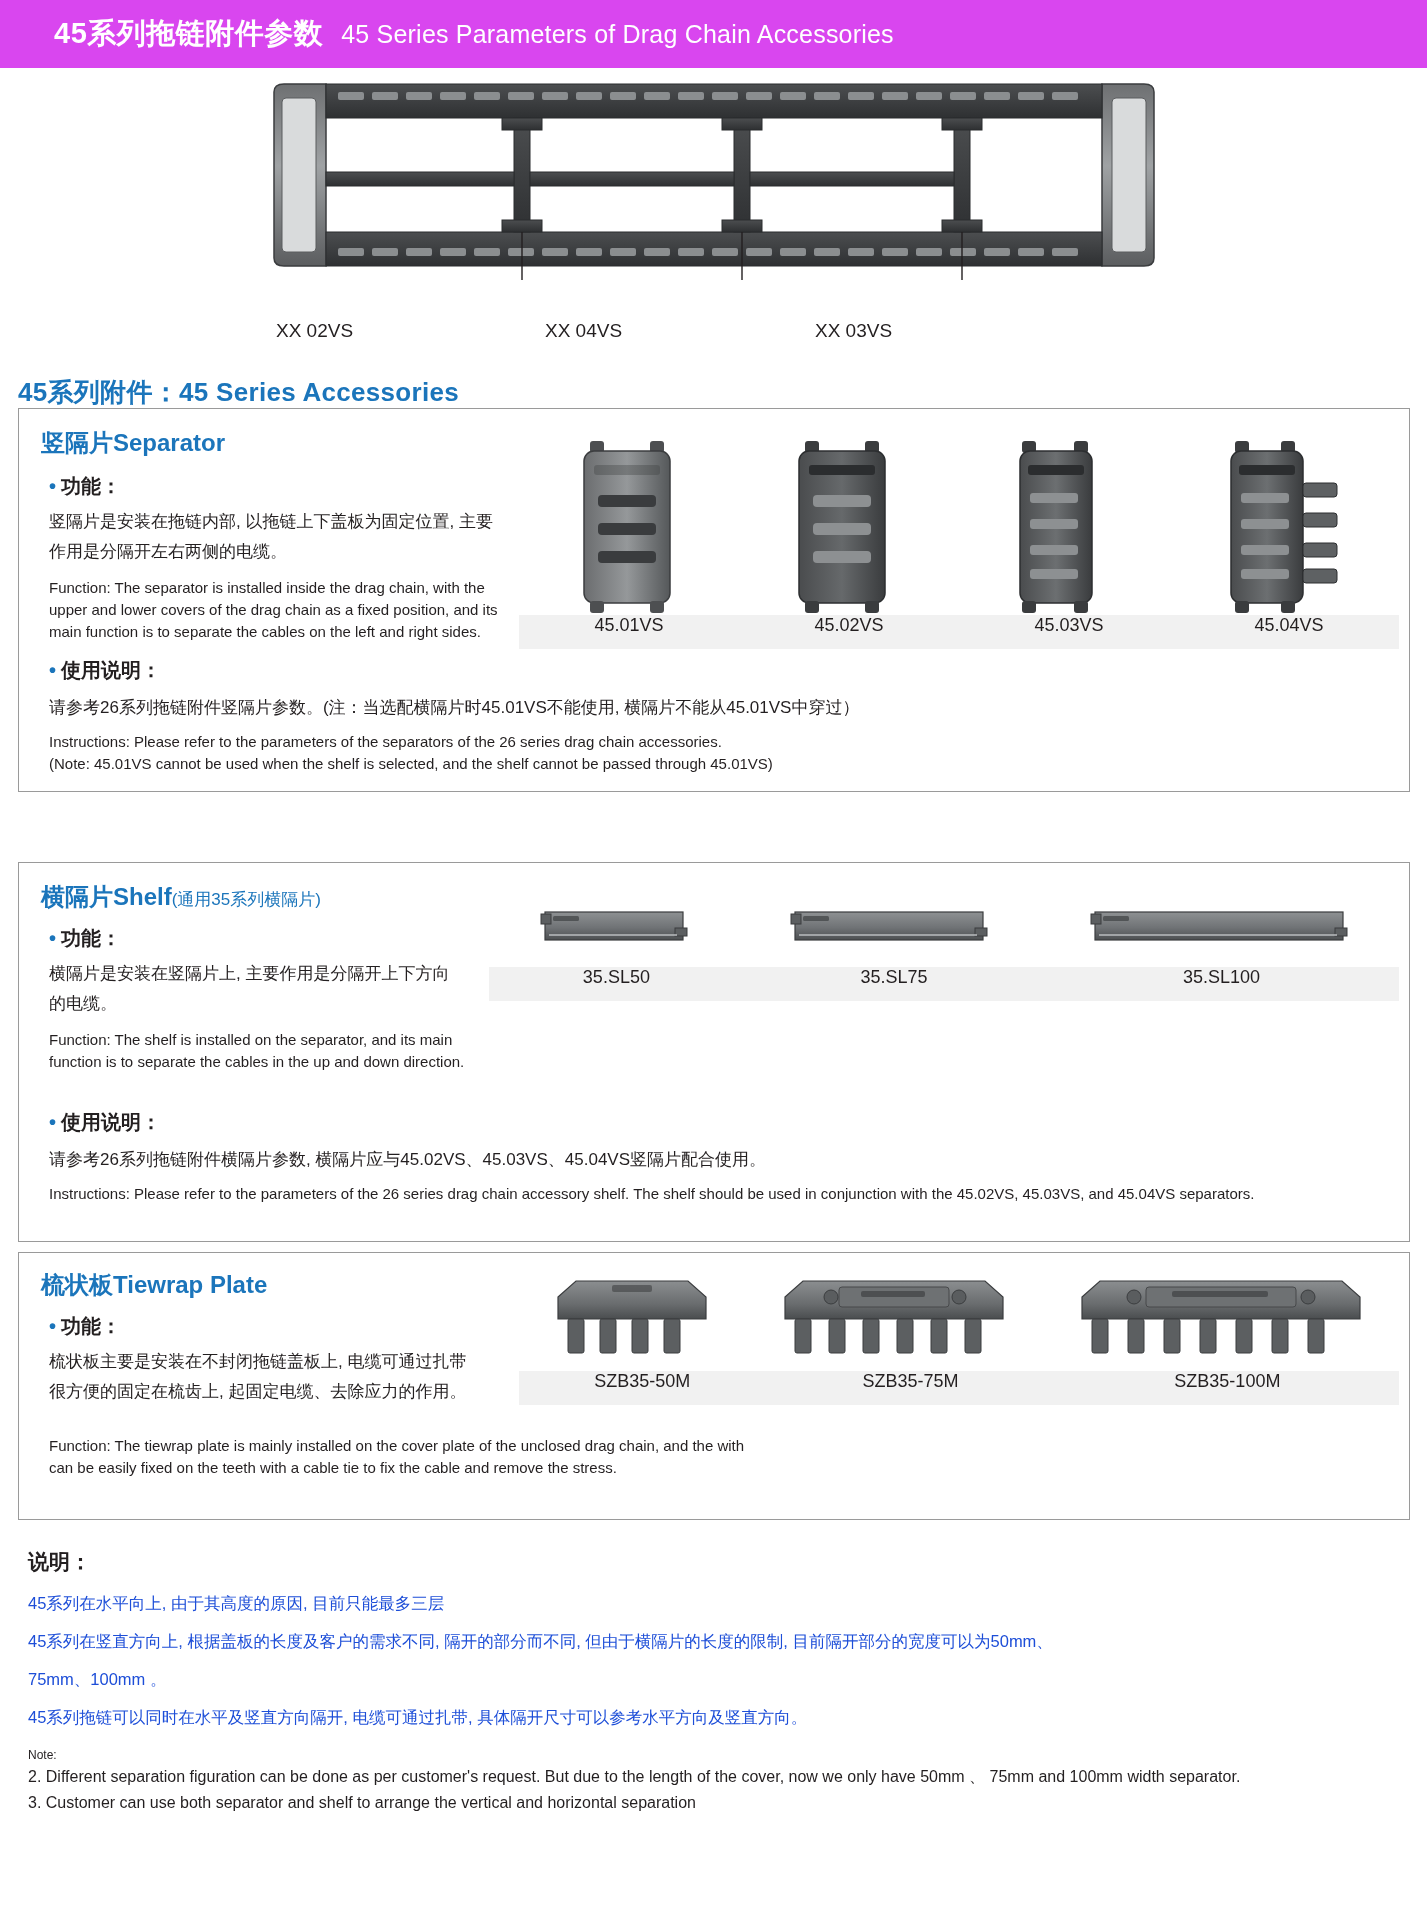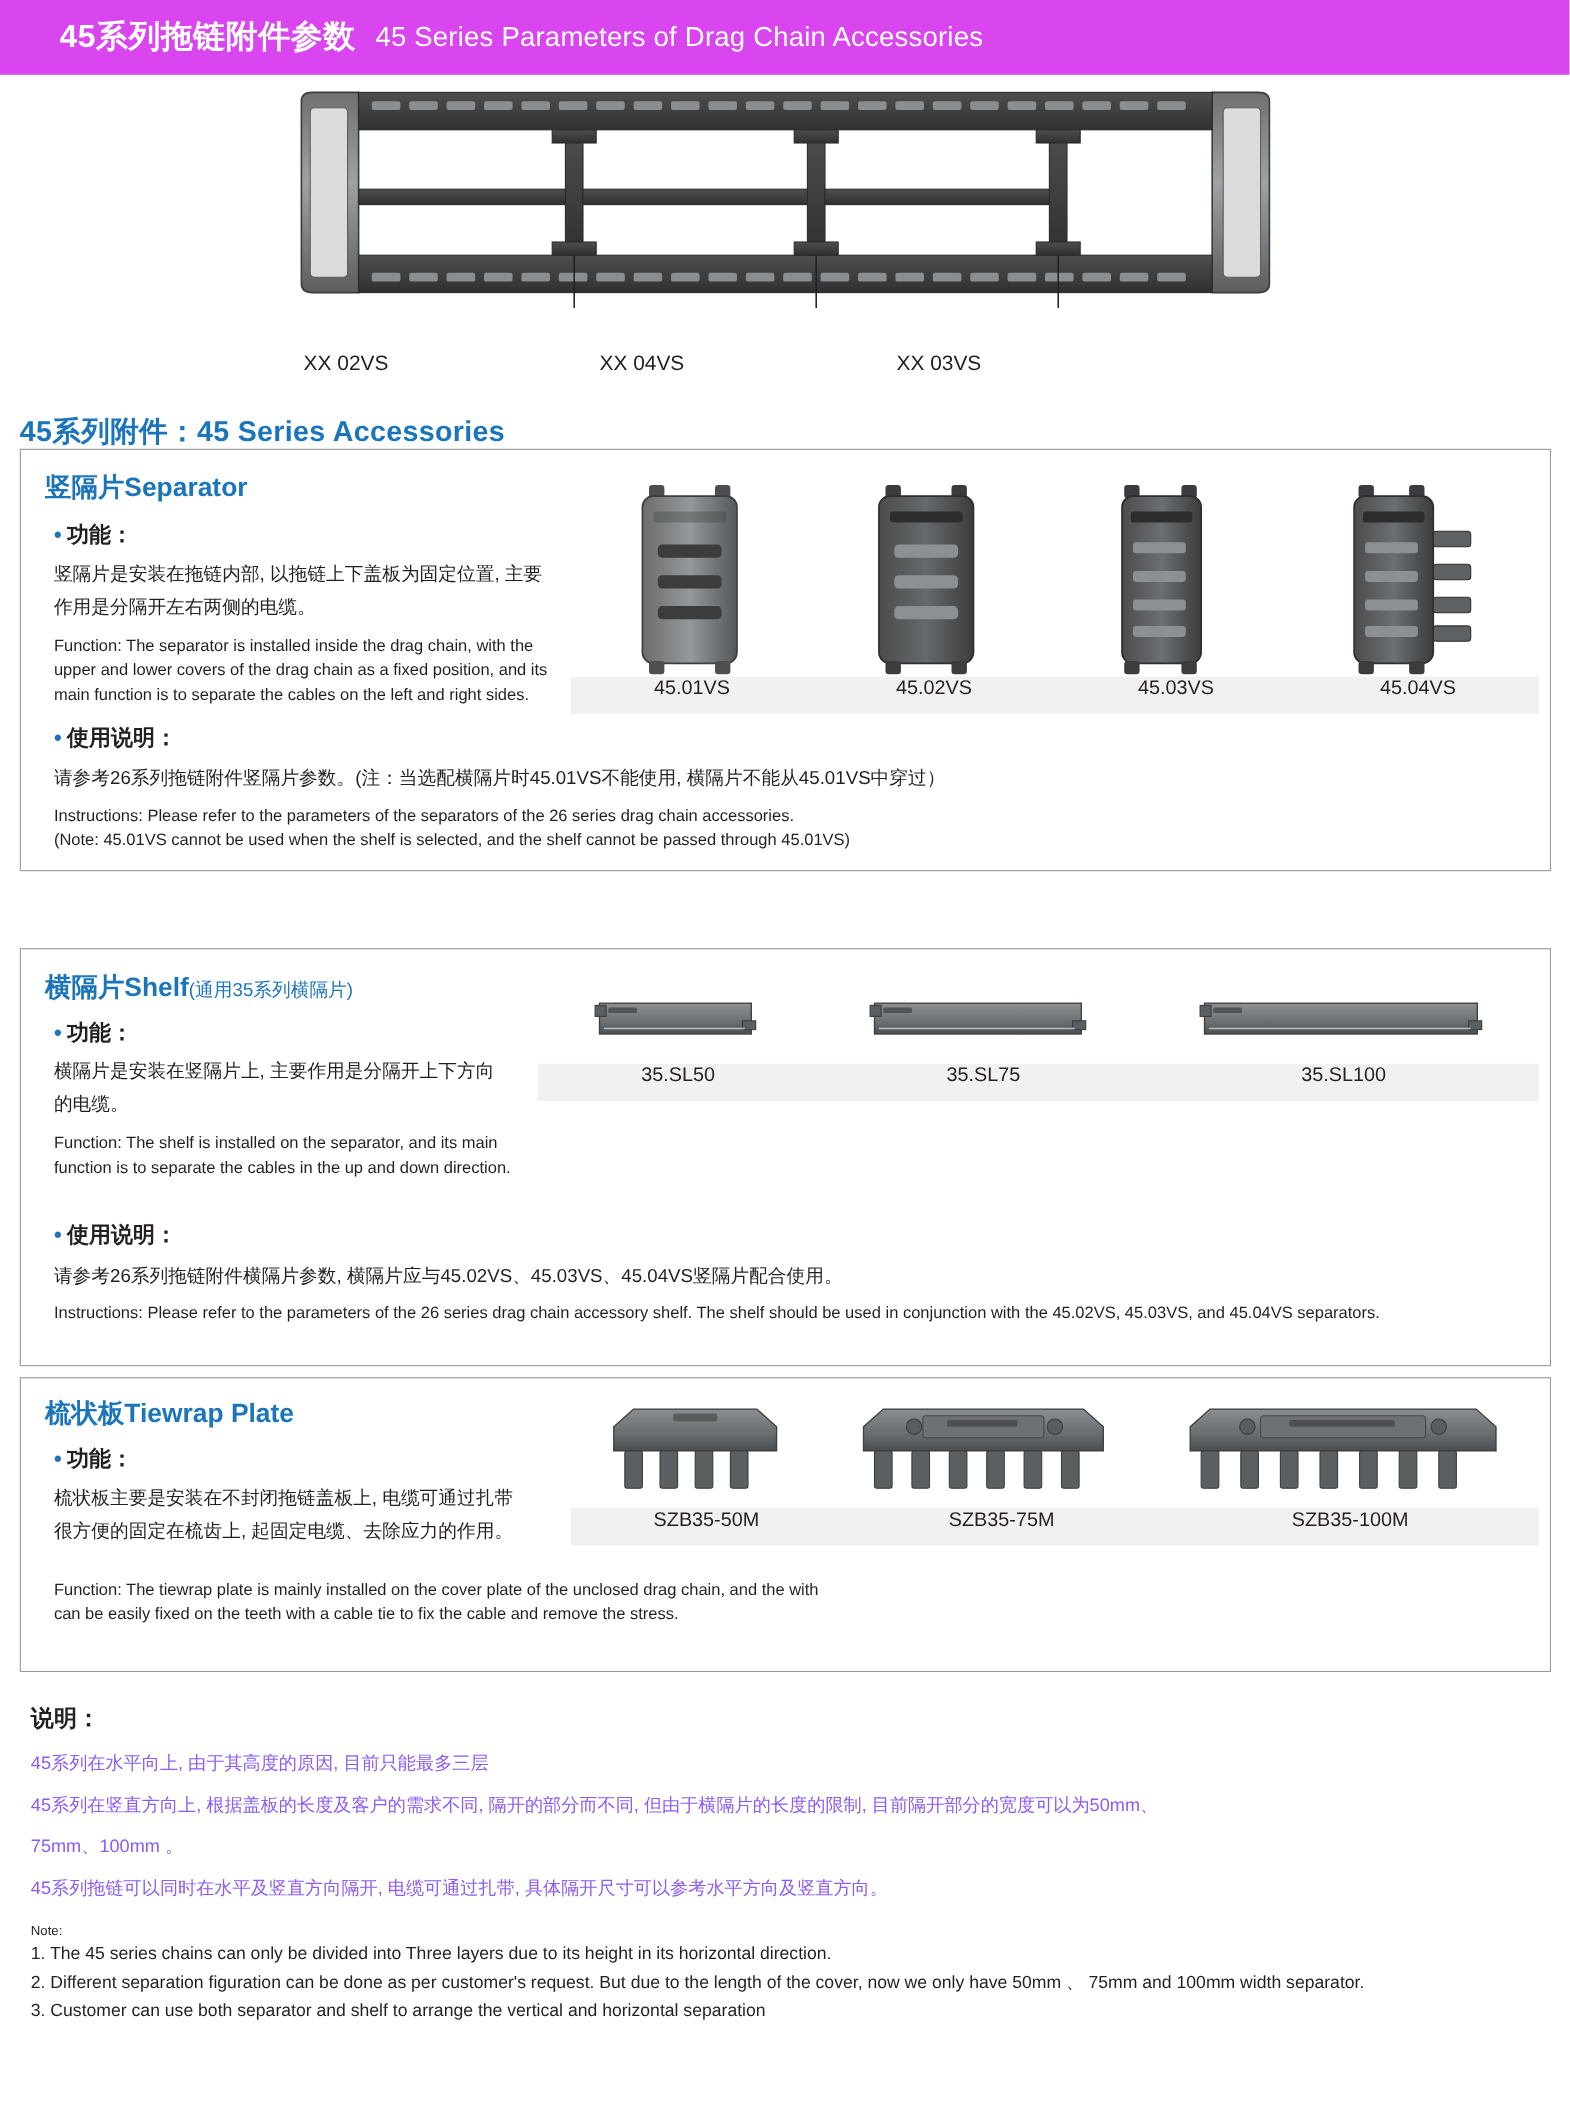--- a/index.html
+++ b/index.html
@@ -163,21 +163,21 @@
   .notes-title {
     font-size: 21px;
     font-weight: bold;
     color: #231f20;
     margin-bottom: 10px;
   }
   .notes-cn p {
     font-size: 16.5px;
     line-height: 34px;
     margin: 0 0 4px 0;
-    color: #8b5cf6;
+    color: #1d4ed8;
   }
   .note-en-title {
     font-size: 12px;
     margin-top: 14px;
     margin-bottom: 2px;
     color: #231f20;
   }
   .notes-en p {
     font-size: 16px;
     line-height: 26px;
@@ -582,17 +582,16 @@
 <div class="notes">
   <div class="notes-title">说明：</div>
   <div class="notes-cn">
     <p>45系列在水平向上, 由于其高度的原因, 目前只能最多三层</p>
     <p>45系列在竖直方向上, 根据盖板的长度及客户的需求不同, 隔开的部分而不同, 但由于横隔片的长度的限制, 目前隔开部分的宽度可以为50mm、</p>
     <p>75mm、100mm 。</p>
     <p>45系列拖链可以同时在水平及竖直方向隔开, 电缆可通过扎带, 具体隔开尺寸可以参考水平方向及竖直方向。</p>
   </div>
   <div class="note-en-title">Note:</div>
   <div class="notes-en">
-    <p>1. The 45 series chains  can only be divided into Three layers due to its height in its horizontal direction.</p>
     <p>2. Different separation figuration can be done as per customer's request. But due to the length of the cover, now we only have 50mm 、  75mm and  100mm width separator.</p>
     <p>3. Customer can use both separator and shelf to arrange the vertical and horizontal separation</p>
   </div>
 </div>
 
 </body></html>

